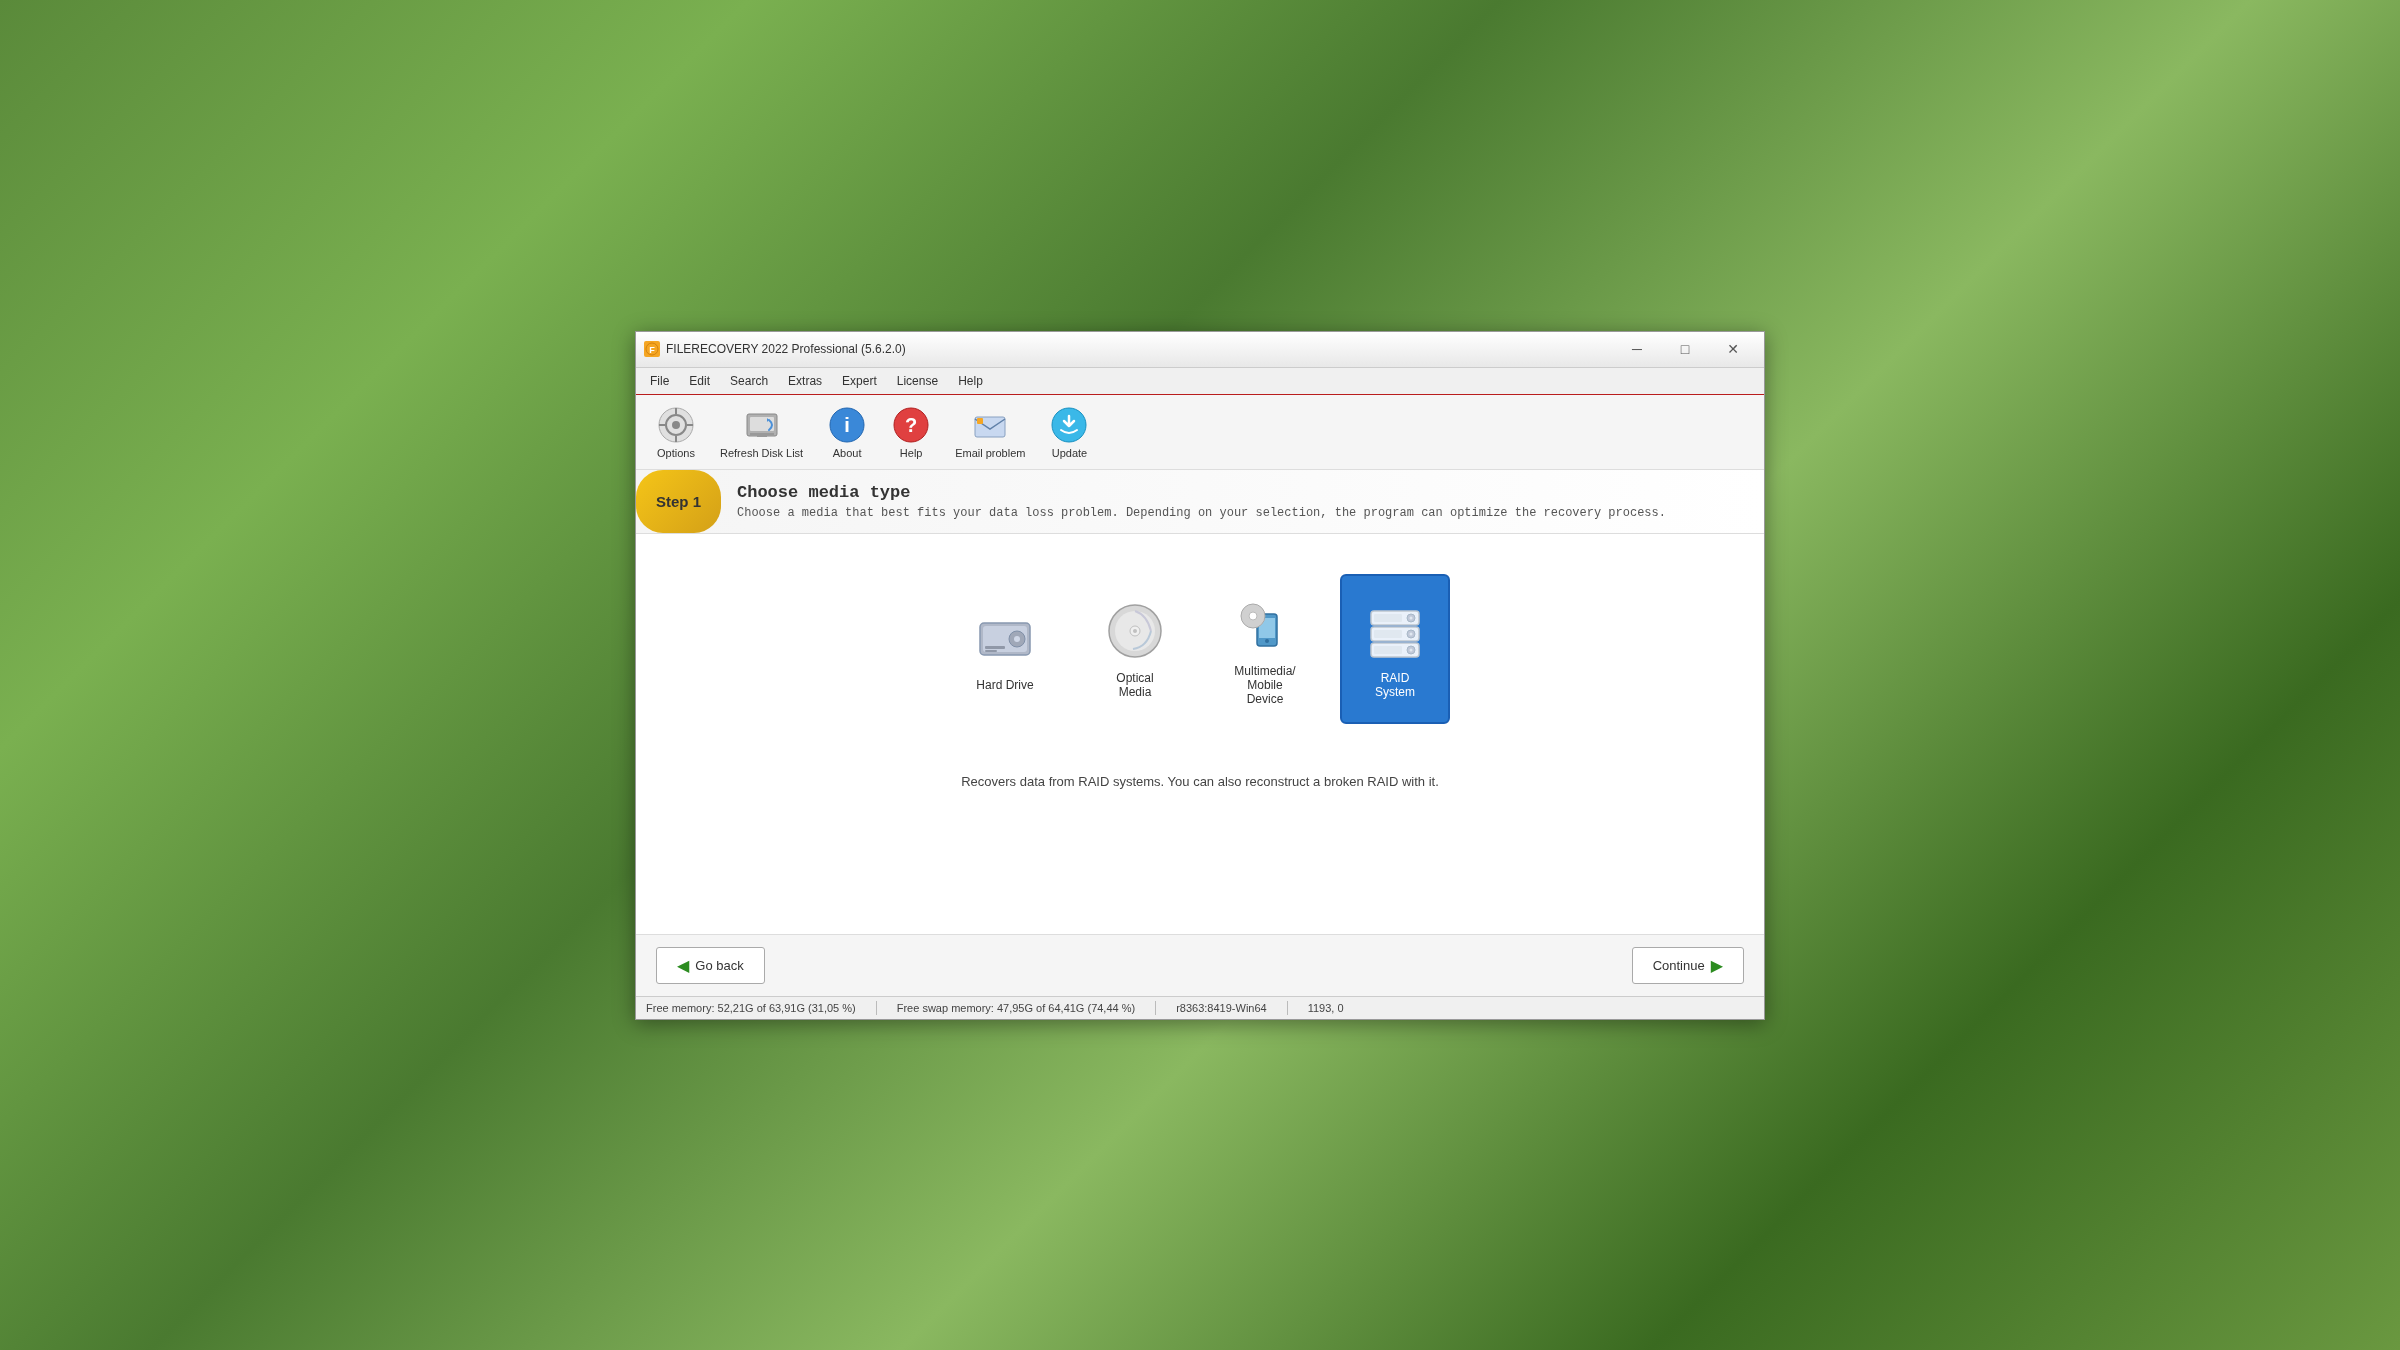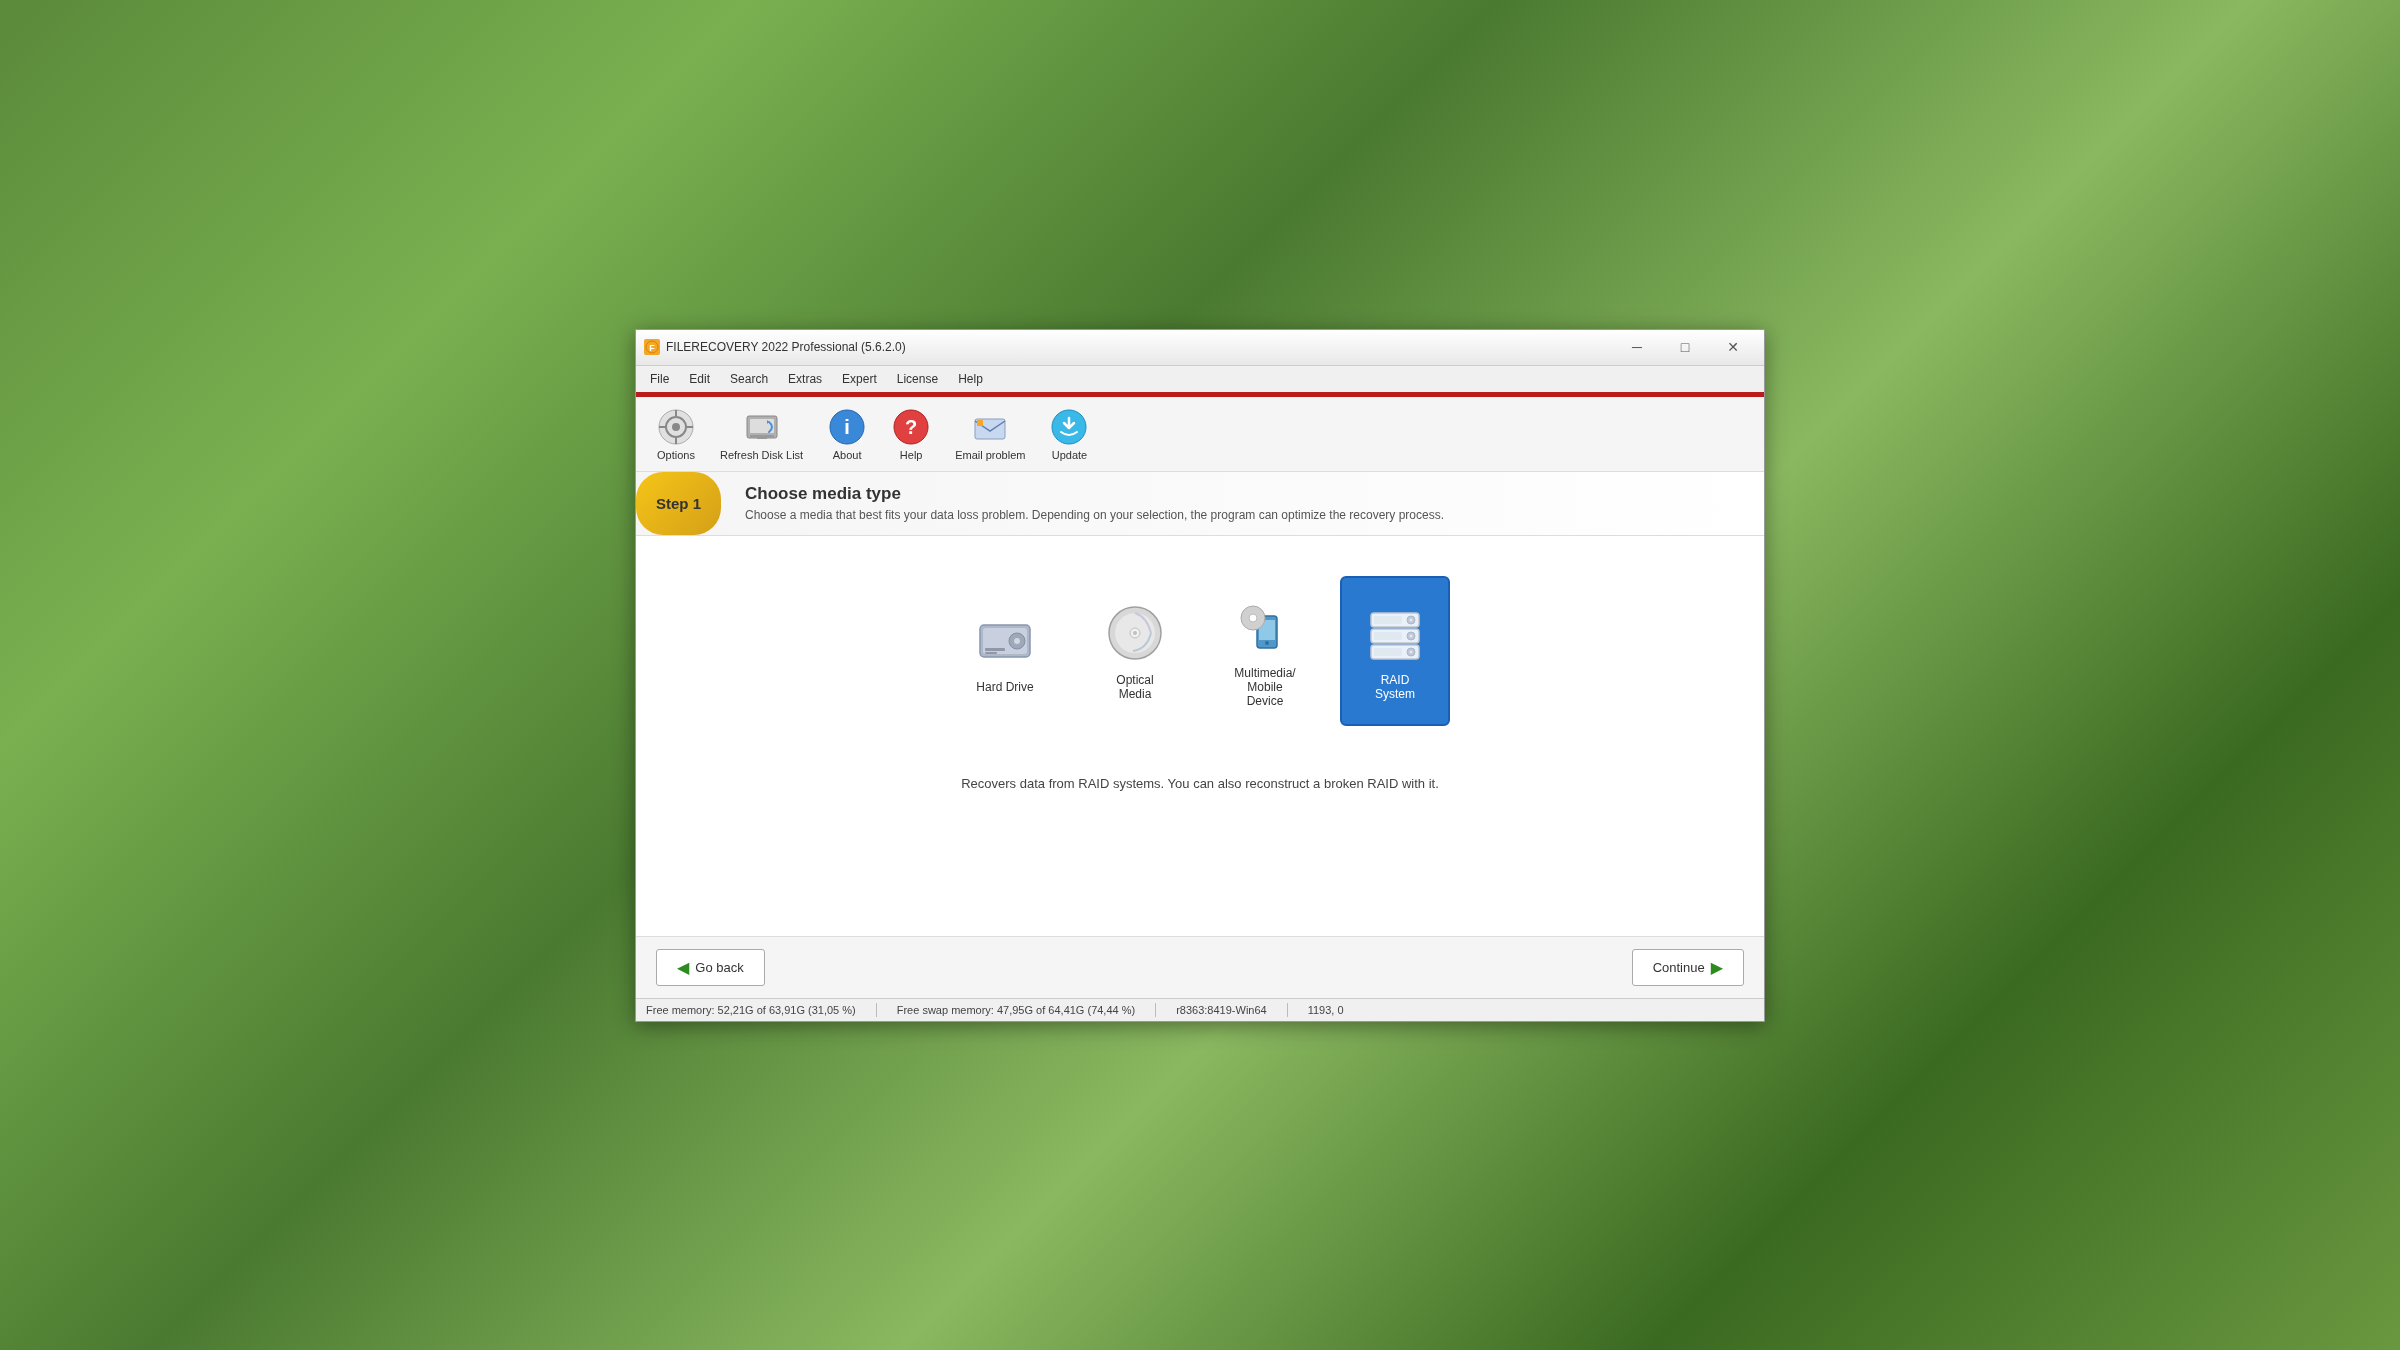--- a/index.html
+++ b/index.html
@@ -63,21 +63,21 @@
       background: transparent;
       cursor: pointer;
       display: flex;
       align-items: center;
       justify-content: center;
       font-size: 14px;
       color: #555;
     }
     .menu-bar {
       background: #f0f0f0;
-      border-bottom: 5px solid #b91c1c;
+      border-bottom: 1px solid #b91c1c;
       display: flex;
       padding: 2px 4px;
     }
     .menu-item {
       padding: 4px 10px;
       font-size: 12px;
       color: #333;
       cursor: pointer;
     }
     .toolbar {
@@ -126,21 +126,22 @@
       font-weight: bold;
       padding: 0 20px;
       display: flex;
       align-items: center;
       justify-content: center;
       align-self: stretch;
       min-width: 80px;
       border-radius: 27px;
     }
     .step-content {
-      padding: 12px 24px;
+      padding: 12px 16px;
+      font-family: Liberation Mono, monospace;
     }
     .step-title {
       font-size: 17px;
       font-weight: bold;
       color: #333;
       margin-bottom: 4px;
     }
     .step-desc {
       font-size: 12px;
       color: #555;

